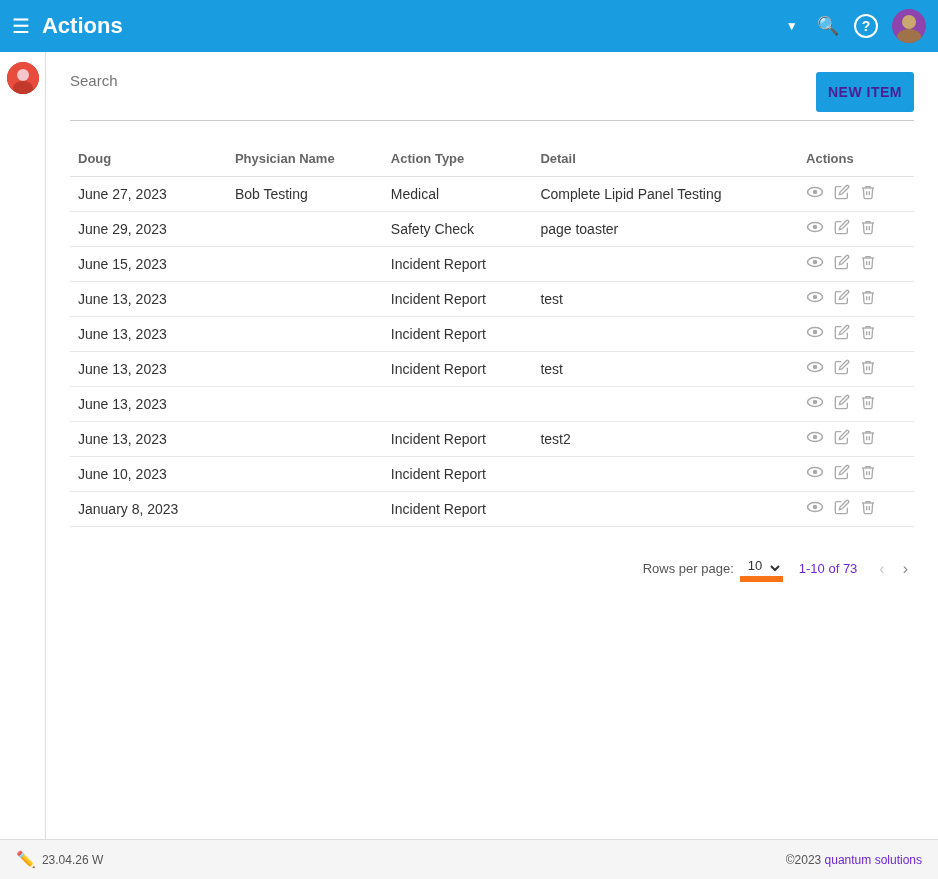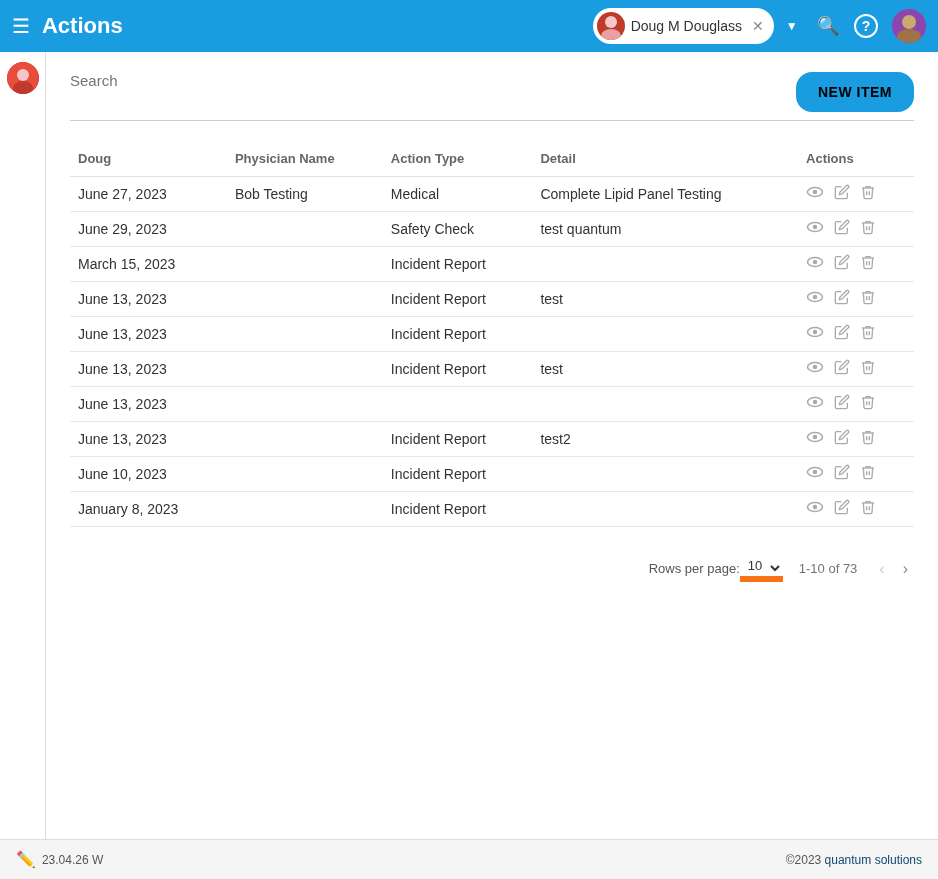--- a/index.html
+++ b/index.html
@@ -83,24 +83,24 @@
     .search-input {
       flex: 1;
       border: none;
       outline: none;
       font-size: 15px;
       color: #555;
       background: transparent;
     }
     .new-item-btn {
       background: #1a9de0;
-      color: #000000;
+      color: #4c1d95;
       border: none;
-      border-radius: 16px;
-      padding: 12px 22px;
+      border-radius: 3px;
+      padding: 12px 12px;
       font-size: 14px;
       font-weight: bold;
       cursor: pointer;
       white-space: nowrap;
       letter-spacing: 0.5px;
     }
 
     
     .data-table {
       width: 100%;
@@ -136,31 +136,31 @@
     .pagination {
       display: flex;
       align-items: center;
       justify-content: flex-end;
       gap: 16px;
       margin-top: 20px;
       padding: 8px 0;
       font-size: 13px;
       color: #555;
     }
-    .rows-per-page { display: flex; align-items: center; }
+    .rows-per-page { display: flex; align-items: center; gap: 6px; }
     .rows-select {
       border: none;
       border-bottom: 6px solid #f97316;
       font-size: 13px;
       color: #333;
       background: transparent;
       cursor: pointer;
       padding: 2px 4px;
     }
-    .pagination-info { color: #737373; }
+    .pagination-info { color: #6d28d9; }
     .pagination-nav { display: flex; gap: 6px; }
     .pagination-btn {
       background: none;
       border: none;
       cursor: pointer;
       font-size: 16px;
       color: #888;
       padding: 2px 6px;
     }
     .pagination-btn:disabled { color: #ccc; cursor: default; }
@@ -172,39 +172,29 @@
       height: 40px;
       display: flex;
       align-items: center;
       justify-content: space-between;
       padding: 0 16px;
       font-size: 12px;
       color: #555;
     }
     .footer-left { display: flex; align-items: center; gap: 6px; }
     .footer-right { color: #555; }
-    .footer-right a { color: #0c4a6e; text-decoration: none; }
+    .footer-right a { color: #6d28d9; text-decoration: none; }
     .footer-icon { font-size: 16px; color: #888; }
   </style>
 </head>
 <body>
 
 <div class="topnav">
   <span class="topnav-menu-icon">☰</span>
   <span class="topnav-logo">Actions</span>
-  <div class="topnav-user-badge">
-    <div class="topnav-user-avatar">
-      <svg width="28" height="28" viewBox="0 0 28 28">
-          <circle cx="14" cy="10" r="6" fill="#f5c6cb"></circle>
-          <ellipse cx="14" cy="24" rx="10" ry="7" fill="#e8a0a0"></ellipse>
-        </svg>
-    </div>
-    <span>Doug M Douglass</span>
-    <span class="topnav-close-btn">✕</span>
-  </div>
   <span class="topnav-dropdown-arrow">▼</span>
   <div class="topnav-icons">
     <span class="topnav-icon">🔍</span>
     <span class="topnav-icon" style="border:2px solid white;border-radius:50%;width:24px;height:24px;display:flex;align-items:center;justify-content:center;font-size:14px;font-weight:bold;">?</span>
     <div class="topnav-profile-avatar">
       <svg width="34" height="34" viewBox="0 0 34 34">
           <circle cx="17" cy="13" r="7" fill="#c9a96e"></circle>
           <ellipse cx="17" cy="28" rx="12" ry="8" fill="#a0724a"></ellipse>
         </svg>
     </div>
@@ -263,43 +253,43 @@
                     <path d="M14 11v6"></path>
                     <path d="M9 6V4h6v2"></path>
                   </svg></span>
       </div>
     </td>
   </tr>
           <tr>
     <td>June 29, 2023</td>
     <td></td>
     <td>Safety Check</td>
-    <td>test quantum</td>
-    <td>
-      <div class="actions-cell">
-        <span class="action-icon" title="View"><svg width="18" height="18" viewBox="0 0 24 24" fill="none" stroke="#aaa" stroke-width="2">
-                    <ellipse cx="12" cy="12" rx="10" ry="6"></ellipse>
-                    <circle cx="12" cy="12" r="3" fill="#aaa" stroke="none"></circle>
-                  </svg></span>
-        <span class="action-icon" title="Edit"><svg width="16" height="16" viewBox="0 0 24 24" fill="none" stroke="#aaa" stroke-width="2">
-                    <path d="M11 4H4a2 2 0 0 0-2 2v14a2 2 0 0 0 2 2h14a2 2 0 0 0 2-2v-7"></path>
-                    <path d="M18.5 2.5a2.121 2.121 0 0 1 3 3L12 15l-4 1 1-4 9.5-9.5z"></path>
-                  </svg></span>
-        <span class="action-icon" title="Delete"><svg width="16" height="16" viewBox="0 0 24 24" fill="none" stroke="#aaa" stroke-width="2">
-                    <polyline points="3 6 5 6 21 6"></polyline>
-                    <path d="M19 6l-1 14a2 2 0 0 1-2 2H8a2 2 0 0 1-2-2L5 6"></path>
-                    <path d="M10 11v6"></path>
-                    <path d="M14 11v6"></path>
-                    <path d="M9 6V4h6v2"></path>
-                  </svg></span>
-      </div>
-    </td>
-  </tr>
-          <tr>
-    <td>March 15, 2023</td>
+    <td>page toaster</td>
+    <td>
+      <div class="actions-cell">
+        <span class="action-icon" title="View"><svg width="18" height="18" viewBox="0 0 24 24" fill="none" stroke="#aaa" stroke-width="2">
+                    <ellipse cx="12" cy="12" rx="10" ry="6"></ellipse>
+                    <circle cx="12" cy="12" r="3" fill="#aaa" stroke="none"></circle>
+                  </svg></span>
+        <span class="action-icon" title="Edit"><svg width="16" height="16" viewBox="0 0 24 24" fill="none" stroke="#aaa" stroke-width="2">
+                    <path d="M11 4H4a2 2 0 0 0-2 2v14a2 2 0 0 0 2 2h14a2 2 0 0 0 2-2v-7"></path>
+                    <path d="M18.5 2.5a2.121 2.121 0 0 1 3 3L12 15l-4 1 1-4 9.5-9.5z"></path>
+                  </svg></span>
+        <span class="action-icon" title="Delete"><svg width="16" height="16" viewBox="0 0 24 24" fill="none" stroke="#aaa" stroke-width="2">
+                    <polyline points="3 6 5 6 21 6"></polyline>
+                    <path d="M19 6l-1 14a2 2 0 0 1-2 2H8a2 2 0 0 1-2-2L5 6"></path>
+                    <path d="M10 11v6"></path>
+                    <path d="M14 11v6"></path>
+                    <path d="M9 6V4h6v2"></path>
+                  </svg></span>
+      </div>
+    </td>
+  </tr>
+          <tr>
+    <td>June 15, 2023</td>
     <td></td>
     <td>Incident Report</td>
     <td></td>
     <td>
       <div class="actions-cell">
         <span class="action-icon" title="View"><svg width="18" height="18" viewBox="0 0 24 24" fill="none" stroke="#aaa" stroke-width="2">
                     <ellipse cx="12" cy="12" rx="10" ry="6"></ellipse>
                     <circle cx="12" cy="12" r="3" fill="#aaa" stroke="none"></circle>
                   </svg></span>
         <span class="action-icon" title="Edit"><svg width="16" height="16" viewBox="0 0 24 24" fill="none" stroke="#aaa" stroke-width="2">

